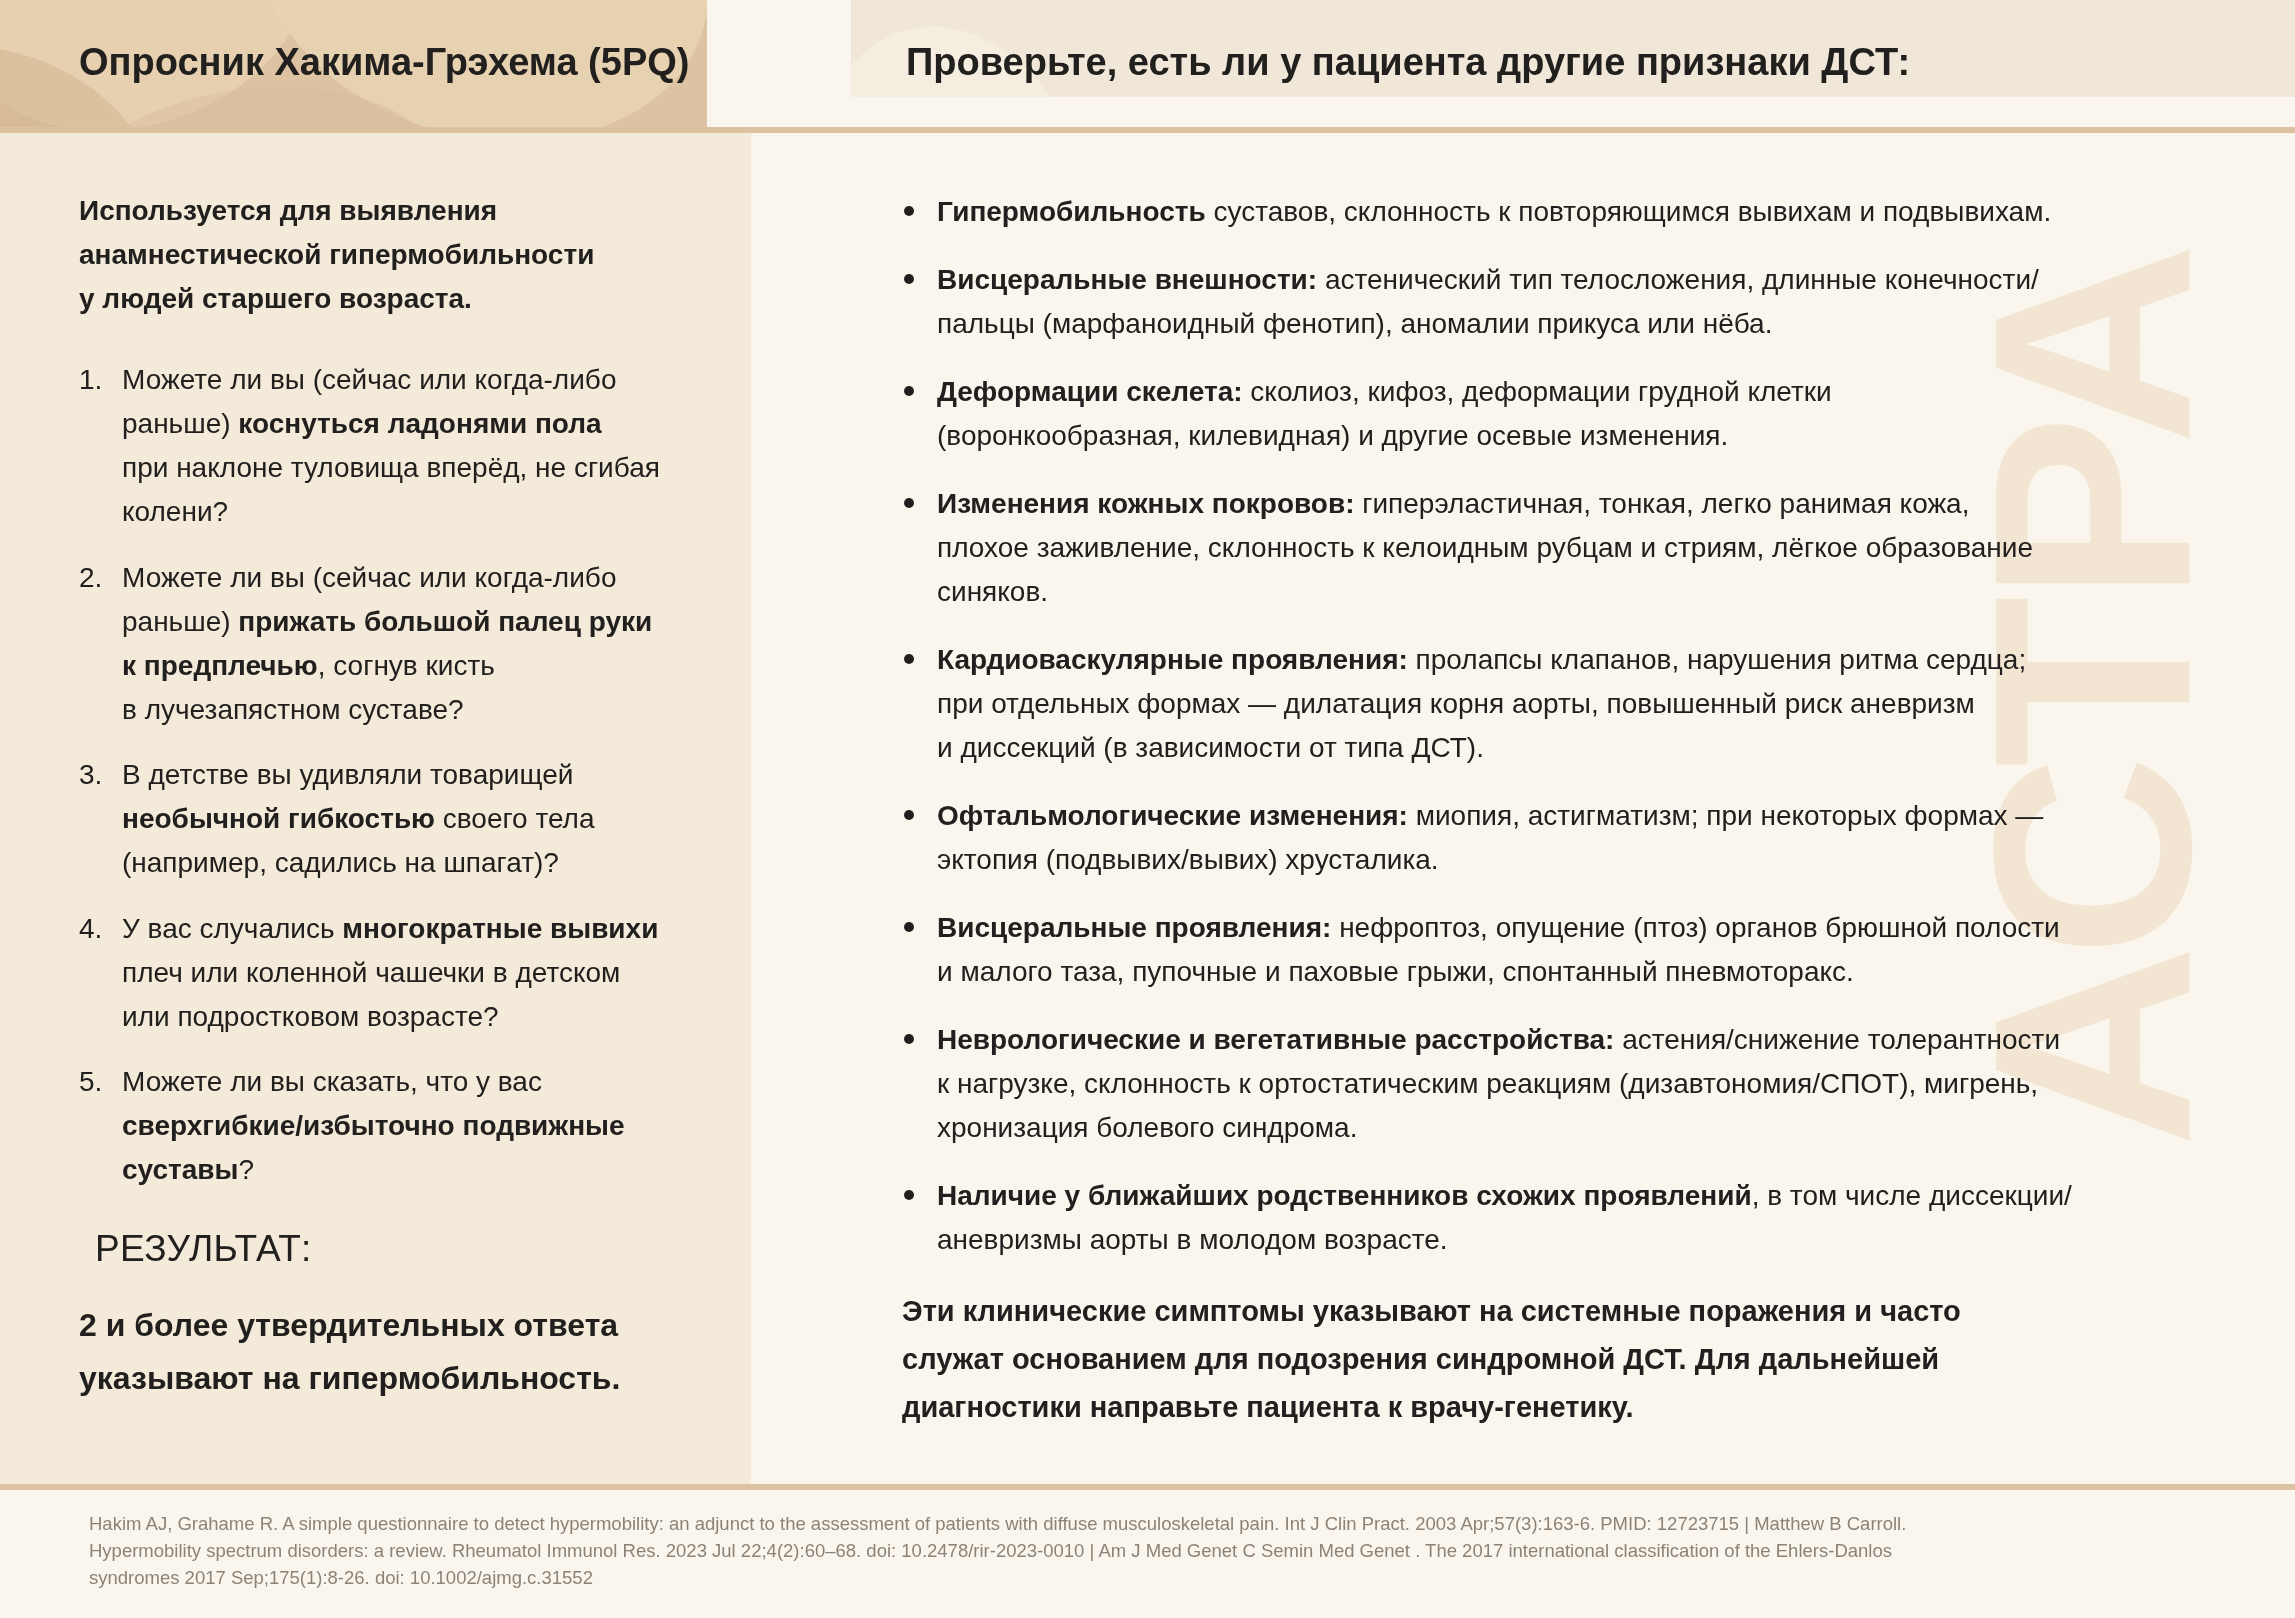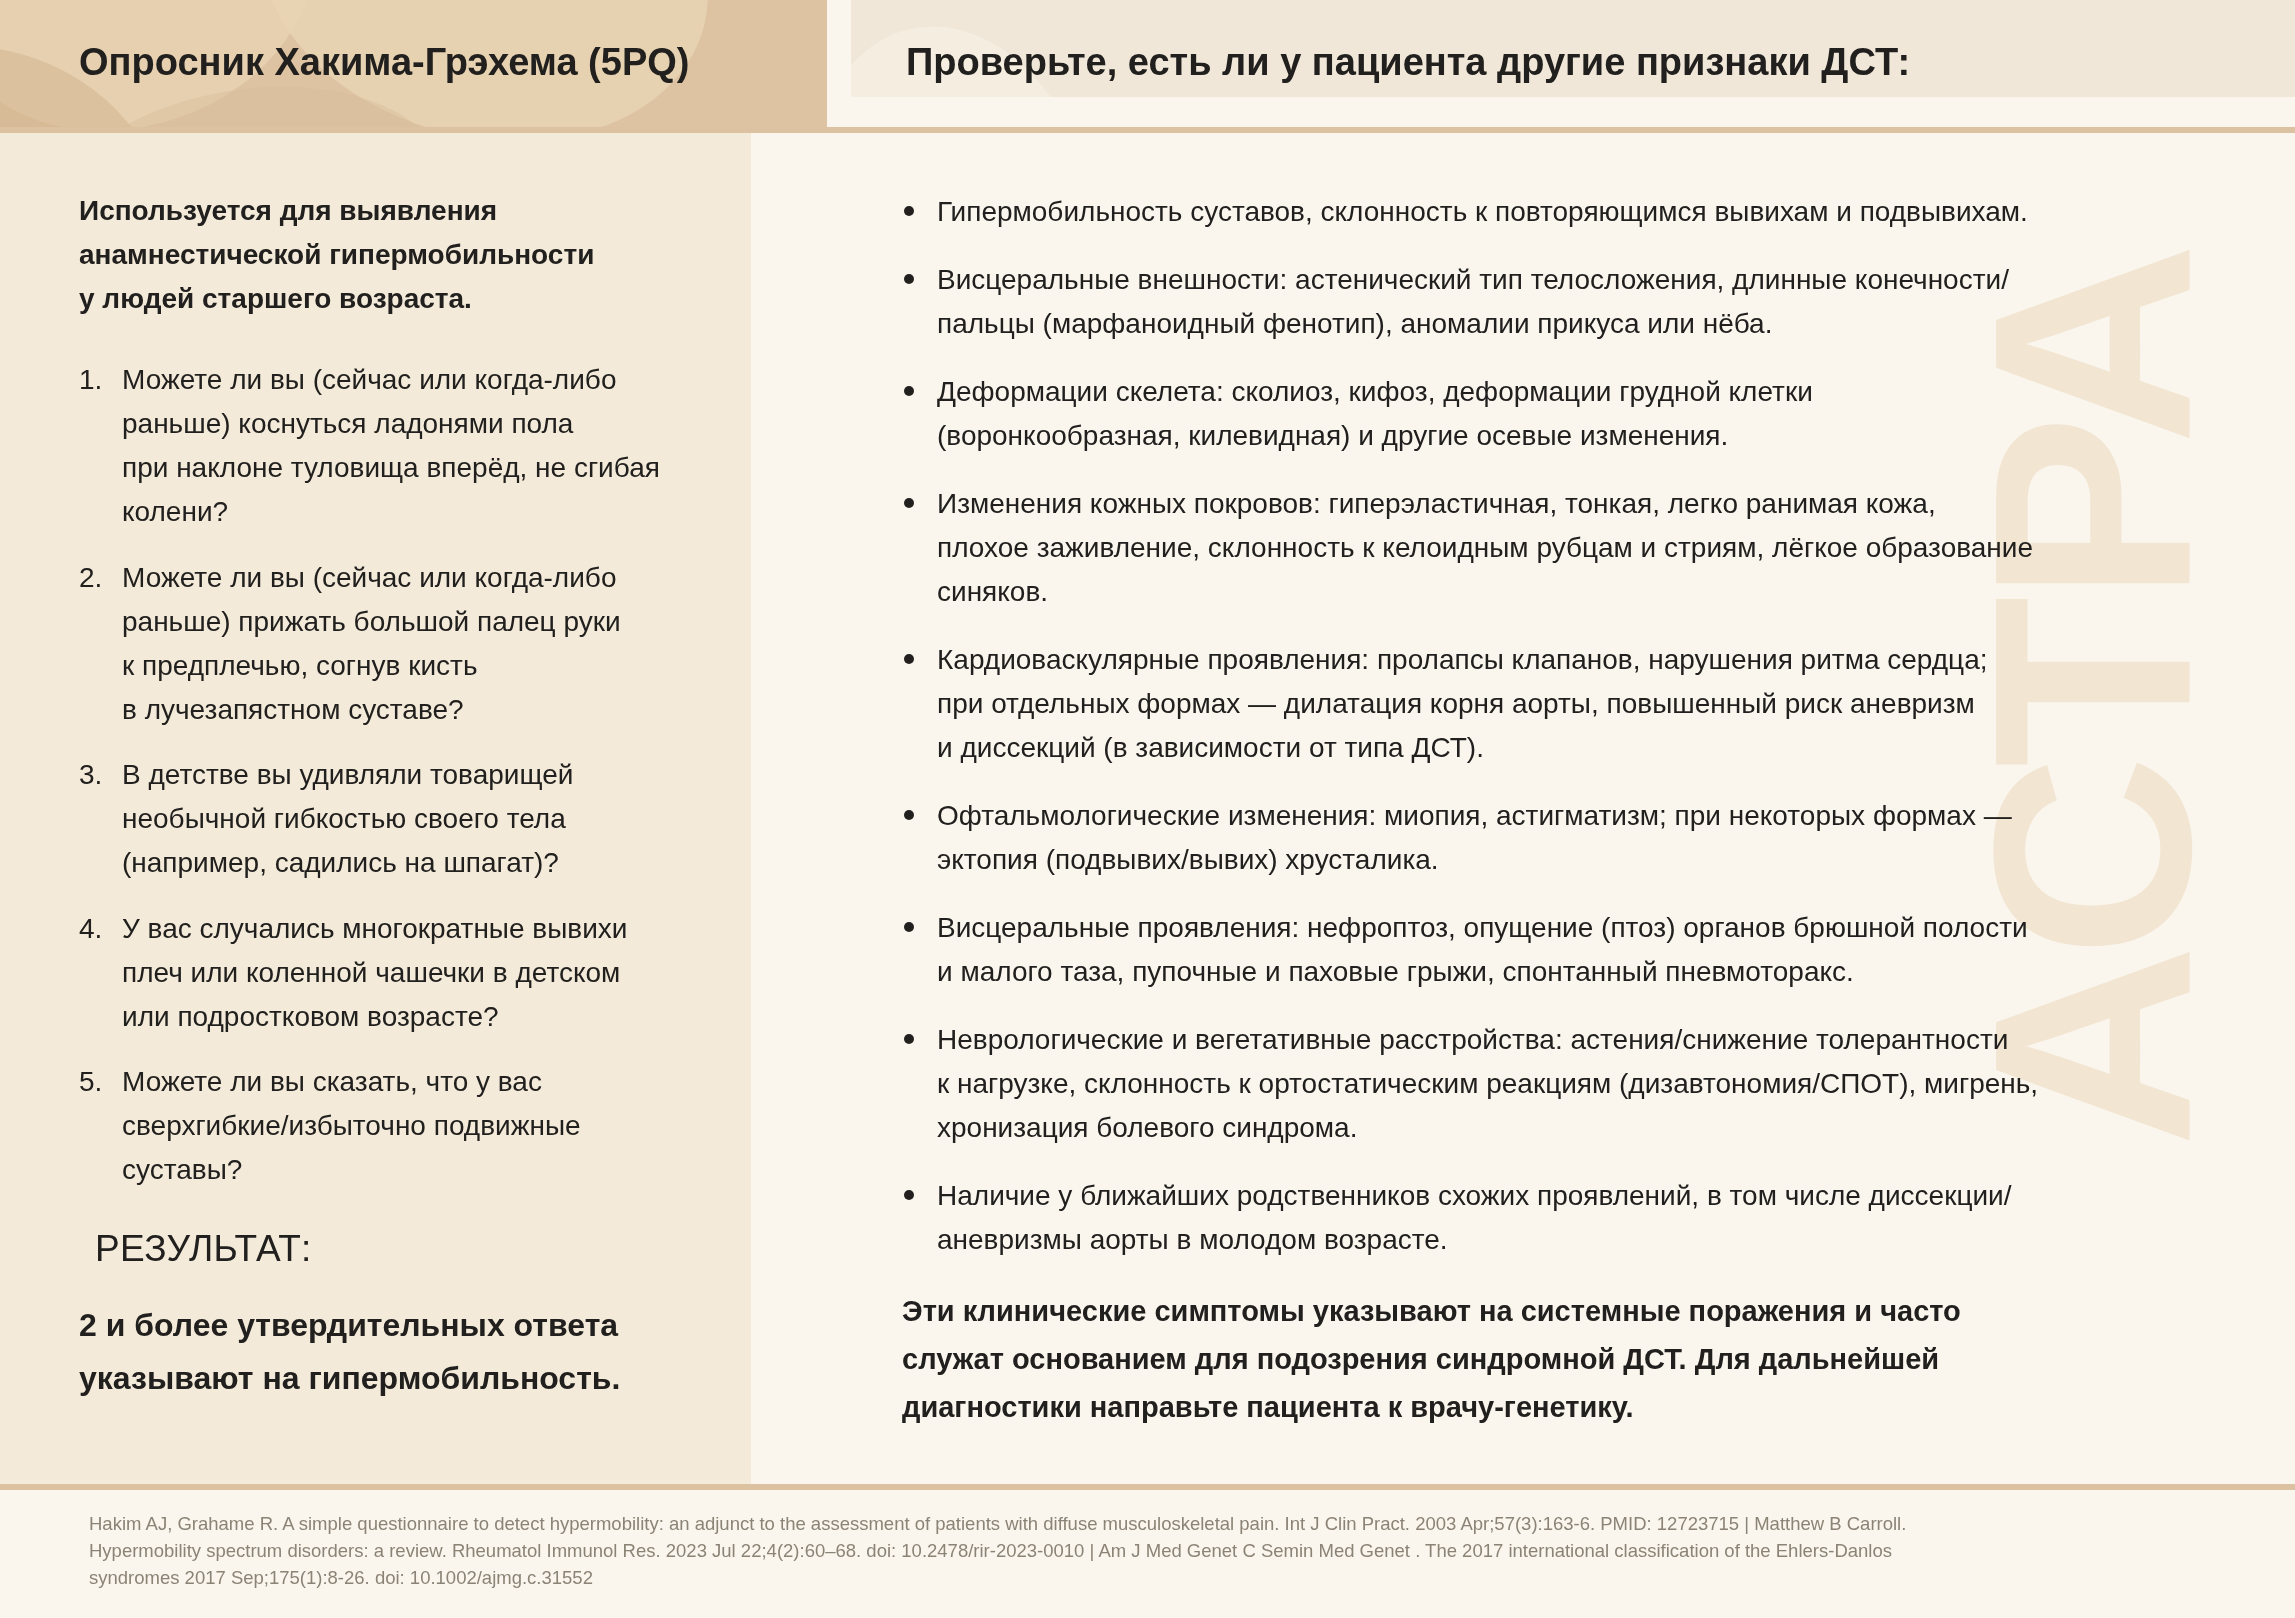--- a/index.html
+++ b/index.html
@@ -12,21 +12,21 @@
   
   .watermark{
     position:absolute;left:1576px;top:513px;width:1033px;height:370px;
     font-size:281px;font-weight:700;line-height:370px;letter-spacing:-6px;
     color:var(--watermark,#f2e5d2);white-space:nowrap;text-align:center;
     transform:rotate(-90deg);transform-origin:center center;
     z-index:0;user-select:none;
   }
   
   .header-left{
-    position:absolute;left:0;top:0;width:827px;height:127px;overflow:hidden;
+    position:absolute;left:0;top:0;width:707px;height:127px;overflow:hidden;
     background:var(--header_left_bg,#ddc3a2);z-index:2;
   }
   .header-right{
     position:absolute;left:851px;right:0;top:0;height:97px;overflow:hidden;
     background:var(--header_right_bg,#f0e7d8);z-index:2;
   }
   .deco{position:absolute;border-radius:50%;}
   .header-left .d1{width:370px;height:281px;background:#e7d0b0;left:-54px;top:-155px;transform:rotate(-18deg);}
   .header-left .d2{width:334px;height:251px;background:#d2b48e;left:-167px;top:54px;transform:rotate(24deg);opacity:.55;}
   .header-left .d3{width:454px;height:334px;background:#e9d4b4;left:257px;top:-197px;transform:rotate(14deg);opacity:.8;}
@@ -39,21 +39,21 @@
   .line{position:absolute;left:0;right:0;height:6px;background:var(--divider,#dcc2a1);z-index:3;}
   .line-top{top:127px;}
   .line-bottom{top:1484px;}
   
   .left-body{
     position:absolute;left:0;top:133px;width:751px;height:1351px;box-sizing:border-box;
     background:var(--left_body_bg,#f3ead9);z-index:1;
     padding:56px 49px 0 79px;
     font-size:28px;line-height:44px;
   }
-  .b{font-weight:400;}
+  .b{font-weight:700;}
   .pre{white-space:pre-line;}
   .intro{margin:0 0 37px;font-weight:700;}
   ol.questions{list-style:none;margin:0;padding:0;}
   ol.questions li{position:relative;padding-left:43px;margin:0 0 21.5px;}
   .qnum{position:absolute;left:0;top:0;}
   h2.result-h{margin:35px 16px 0;font-size:37px;font-weight:400;letter-spacing:0.3px;}
   .result{margin:27.5px 0 0;font-weight:700;font-size:32px;line-height:53px;}
   
   .right-body{
     position:absolute;left:851px;right:0;top:133px;height:1351px;box-sizing:border-box;

